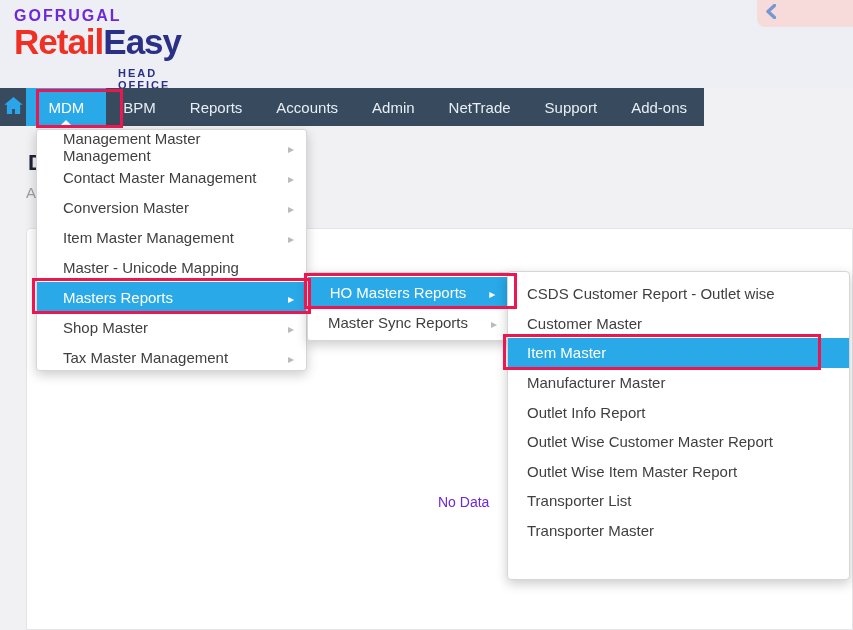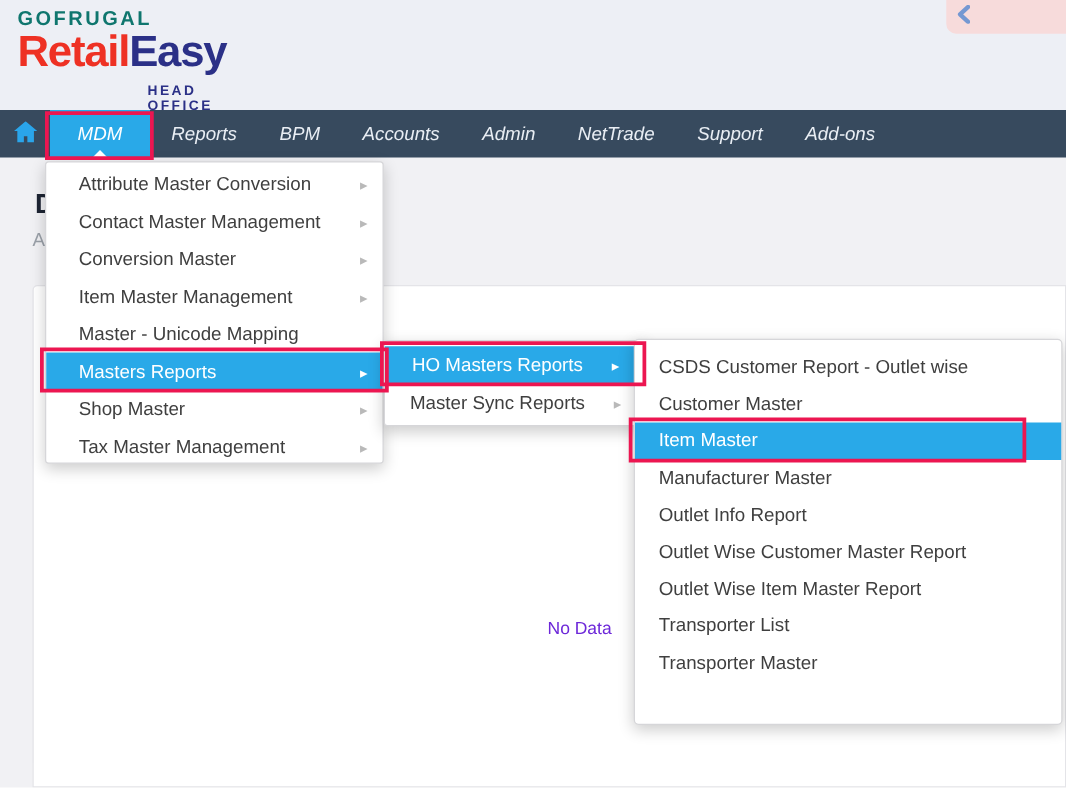--- a/index.html
+++ b/index.html
@@ -2,29 +2,29 @@
 <html><head>
 <meta charset="utf-8">
 <style>
   * { margin:0; padding:0; box-sizing:border-box; }
   body { font-family:"Liberation Sans", sans-serif; }
   #app { position:relative; width:853px; height:630px; background:#f1f1f4; overflow:hidden; }
 
   
   .header { position:absolute; left:0; top:0; width:853px; height:88px; background:#edeff5; }
   .logo { position:absolute; left:14px; top:7px; }
-  .logo-company { font-size:16px; font-weight:bold; color:#0f766e; letter-spacing:2px; }
+  .logo-company { font-size:16px; font-weight:bold; color:#6d28d9; letter-spacing:2px; }
   .logo-product { font-size:35px; font-weight:bold; letter-spacing:-1px; line-height:34px; }
   .logo-product .red { color:#ee3124; }
   .logo-product .navy { color:#2b3087; }
   .logo-edition { position:absolute; left:104px; top:60px; font-size:11px; font-weight:bold; color:#2b3087; letter-spacing:2px; }
   .collapse-box { position:absolute; left:757px; top:0; width:96px; height:27px; background:#f7dbdb; border-radius:0 0 0 8px; display:flex; align-items:center; padding-left:8px; cursor:pointer; }
 
   
-  .navbar { position:absolute; left:0; top:88px; width:853px; height:38px; background:#374a5e; display:flex; align-items:stretch; color:#e9eef4; font-size:15px; z-index:5;font-style:italic; }
+  .navbar { position:absolute; left:0; top:88px; width:704px; height:38px; background:#374a5e; display:flex; align-items:stretch; color:#e9eef4; font-size:15px; z-index:5; }
   .nav-home { width:40px; display:flex; align-items:center; justify-content:center; cursor:pointer; }
   .nav-item { padding:0 17px; display:flex; align-items:center; cursor:pointer; white-space:nowrap; }
   .nav-item.active { background:#29a9e8; color:#fff; min-width:80px; justify-content:center; position:relative; padding:0 21px; }
   .nav-item.active .caret-up { position:absolute; bottom:0; left:50%; margin-left:-6px; width:0; height:0; border-left:6px solid transparent; border-right:6px solid transparent; border-bottom:6px solid #ffffff; }
 
   
   .heading-fragment { position:absolute; left:28px; top:150px; font-size:22px; font-weight:bold; color:#1d2433; z-index:1; }
   .subheading-fragment { position:absolute; left:26px; top:184px; font-size:15px; color:#9aa0a8; z-index:1; }
   .content-panel { position:absolute; left:26px; top:228px; width:827px; height:402px; background:#ffffff; border:1px solid #e4e4e8; border-radius:4px 0 0 0; z-index:1; }
   .empty-state { position:absolute; left:438px; top:494px; font-size:14px; color:#6d28d9; z-index:2; }
@@ -78,24 +78,24 @@
         <svg width="19" height="17" viewBox="0 0 24 22">
             <path d="M12 0 0 10h3.4v12h6.8v-6.5h3.6V22h6.8V10H24z" fill="#2aa5ea"></path>
           </svg>
       </span>
     </div>
     <div class="nav-item active">
       <span>MDM</span>
       <span class="caret-up"></span>
     </div>
     <div class="nav-item">
-        <span>Reports</span>
+        <span>BPM</span>
       </div>
     <div class="nav-item">
-        <span>BPM</span>
+        <span>Reports</span>
       </div>
     <div class="nav-item">
         <span>Accounts</span>
       </div>
     <div class="nav-item">
         <span>Admin</span>
       </div>
     <div class="nav-item">
         <span>NetTrade</span>
       </div>
@@ -107,21 +107,21 @@
       </div>
   </div>
 
   <div class="heading-fragment">D</div>
   <div class="subheading-fragment">A</div>
   <div class="content-panel"></div>
   <div class="empty-state">No Data</div>
 
   <div class="menu menu-level1">
     <div class="menu-item">
-        <span>Attribute Master Conversion</span>
+        <span>Management Master Management</span>
         <span class="arrow-icon"></span>
       </div>
     <div class="menu-item">
         <span>Contact Master Management</span>
         <span class="arrow-icon"></span>
       </div>
     <div class="menu-item">
         <span>Conversion Master</span>
         <span class="arrow-icon"></span>
       </div>

